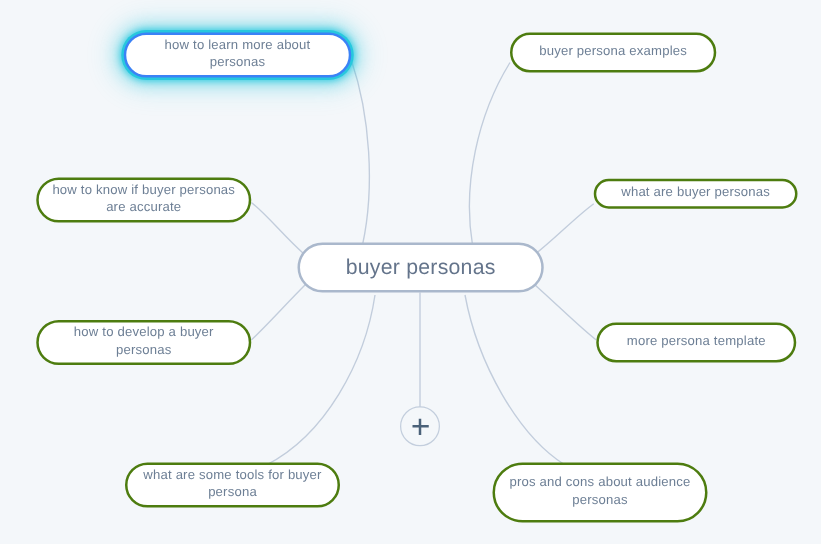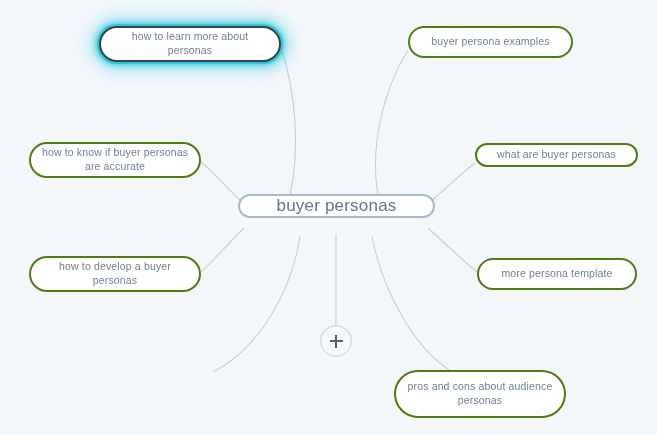--- a/index.html
+++ b/index.html
@@ -47,21 +47,21 @@
   .node-child {
     font-size: 10.5px;
   }
   .node-root {
     font-size: 17px;
     color: #64748b;
     letter-spacing: 0.2px;
     border-color: #aab8cc;
   }
   .node-selected {
-    border: 2px solid #404040;
+    border: 2px solid #3b82f6;
     box-shadow:
       0 0 0 2px #27c7de,
       0 0 5px 3px rgba(34, 199, 222, 0.75),
       0 0 13px 6px rgba(34, 199, 222, 0.38),
       0 0 22px 10px rgba(34, 199, 222, 0.16);
   }
   .add-button {
     position: absolute;
     box-sizing: border-box;
     width: 32px;
@@ -107,21 +107,21 @@
       <path d="M 243,203 C 228,190 213,171 201,162"></path>
       <path d="M 426,205 C 443,192 460,174 475,163"></path>
       <path d="M 244,228 C 228,244 212,262 201,272"></path>
       <path d="M 428,228 C 446,244 464,262 477,272"></path>
       <path d="M 300,236 C 292,290 260,348 213,372"></path>
       <path d="M 372,236 C 382,290 414,348 452,372"></path>
       <path d="M 336,234 L 336,326"></path>
     </g>
   </svg>
 
-  <div class="node node-root" style="left:238px; top:194px; width:197px; height:24px;text-align:center;">
+  <div class="node node-root" style="left:238px; top:194px; width:197px; height:40px;text-align:center;">
     <span>buyer personas</span>
   </div>
 
   <div class="node node-child node-selected" style="left:99px; top:26px; width:182px; height:36px;">
     <span>how to learn more about personas</span>
   </div>
 
   <div class="node node-child" style="left:408px; top:26px; width:165px; height:32px;">
     <span>buyer persona examples</span>
   </div>
@@ -135,20 +135,23 @@
   </div>
 
   <div class="node node-child" style="left:29px; top:256px; width:172px; height:36px;">
     <span>how to develop a buyer personas</span>
   </div>
 
   <div class="node node-child" style="left:477px; top:258px; width:160px; height:32px;">
     <span>more persona template</span>
   </div>
 
+  <div class="node node-child" style="left:100px; top:370px; width:172px; height:36px;">
+    <span>what are some tools for buyer persona</span>
+  </div>
 
   <div class="node node-child" style="left:394px; top:370px; width:172px; height:48px;">
     <span>pros and cons about audience personas</span>
   </div>
 
   <div class="add-button" style="left:320px; top:325px;">
     <span class="plus-h"></span>
     <span class="plus-v"></span>
     <span class="sr">+</span>
   </div>

